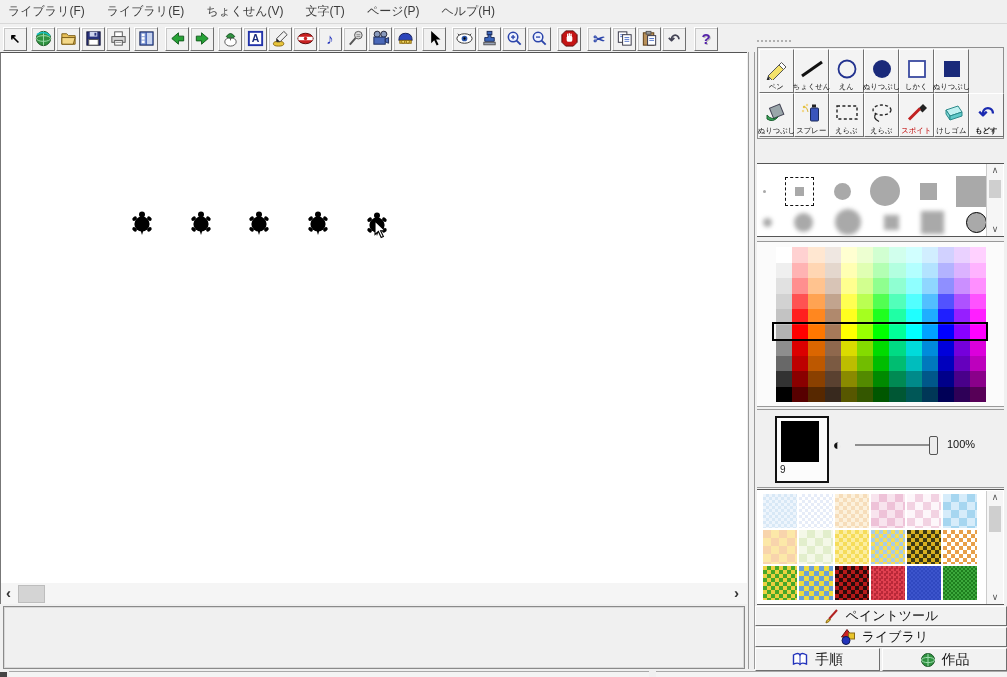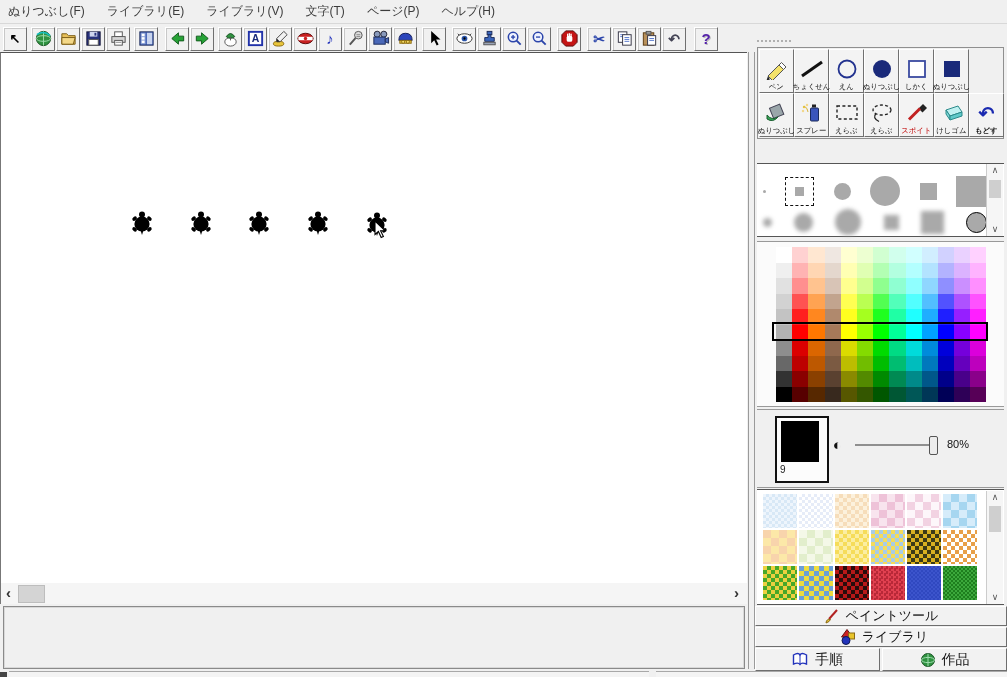--- a/index.html
+++ b/index.html
@@ -88,23 +88,23 @@
           display:flex;align-items:center;justify-content:center;gap:6px;font-size:13px;color:#111;}
   .paintool-btn{left:755px;top:606px;width:252px;height:20px;}
   .library-btn{left:755px;top:627px;width:252px;height:20px;padding-left:12px;}
   .steps-btn{left:755px;top:648px;width:125px;height:23px;font-size:14px;}
   .works-btn{left:882px;top:648px;width:125px;height:23px;font-size:14px;}
 </style>
 </head>
 <body>
 
 <div class="abs menubar" id="menubar">
-    <span class="menu-item">ぬりつぶし(F)</span>
+    <span class="menu-item">ライブラリ(F)</span>
     <span class="menu-item">ライブラリ(E)</span>
-    <span class="menu-item">ライブラリ(V)</span>
+    <span class="menu-item">ちょくせん(V)</span>
     <span class="menu-item">文字(T)</span>
     <span class="menu-item">ページ(P)</span>
     <span class="menu-item">ヘルプ(H)</span>
   </div>
 
 <div class="abs toolbar">
   <div class="tbgroup" style="margin-left:3px;">
     <button class="btn glyph">
         <span>↖</span>
       </button>
@@ -667,21 +667,21 @@
 <div class="abs palsel"></div>
 
 <div class="abs swatch-box">
   <div class="swframe">
     <div class="swcolor" id="swcolor" style="background: rgb(0, 0, 0);"></div>
     <div class="swnum">9</div>
   </div>
   <span class="halficon">◐</span>
   <div class="slidertrack"></div>
   <div class="sliderhandle"></div>
-  <span class="pctlabel">80%</span>
+  <span class="pctlabel">100%</span>
 </div>
 
 <div class="abs texture-box">
   <div class="texgrid" id="texgrid">
       <div class="tex" style="background-image: conic-gradient(rgb(216, 232, 246) 25%, rgb(238, 245, 252) 0deg, rgb(238, 245, 252) 50%, rgb(216, 232, 246) 0deg, rgb(216, 232, 246) 75%, rgb(238, 245, 252) 0deg); background-size: 6px 6px;"></div>
       <div class="tex" style="background-image: conic-gradient(rgb(230, 236, 248) 25%, rgb(255, 255, 255) 0deg, rgb(255, 255, 255) 50%, rgb(230, 236, 248) 0deg, rgb(230, 236, 248) 75%, rgb(255, 255, 255) 0deg); background-size: 6px 6px;"></div>
       <div class="tex" style="background-image: conic-gradient(rgb(246, 221, 186) 25%, rgb(252, 241, 220) 0deg, rgb(252, 241, 220) 50%, rgb(246, 221, 186) 0deg, rgb(246, 221, 186) 75%, rgb(252, 241, 220) 0deg); background-size: 8px 8px;"></div>
       <div class="tex" style="background-image: conic-gradient(rgb(238, 194, 216) 25%, rgb(248, 228, 238) 0deg, rgb(248, 228, 238) 50%, rgb(238, 194, 216) 0deg, rgb(238, 194, 216) 75%, rgb(248, 228, 238) 0deg); background-size: 16px 16px;"></div>
       <div class="tex" style="background-image: conic-gradient(rgb(242, 210, 226) 25%, rgb(253, 246, 250) 0deg, rgb(253, 246, 250) 50%, rgb(242, 210, 226) 0deg, rgb(242, 210, 226) 75%, rgb(253, 246, 250) 0deg); background-size: 16px 16px;"></div>
       <div class="tex" style="background-image: conic-gradient(rgb(166, 214, 240) 25%, rgb(214, 236, 250) 0deg, rgb(214, 236, 250) 50%, rgb(166, 214, 240) 0deg, rgb(166, 214, 240) 75%, rgb(214, 236, 250) 0deg); background-size: 16px 16px;"></div>

